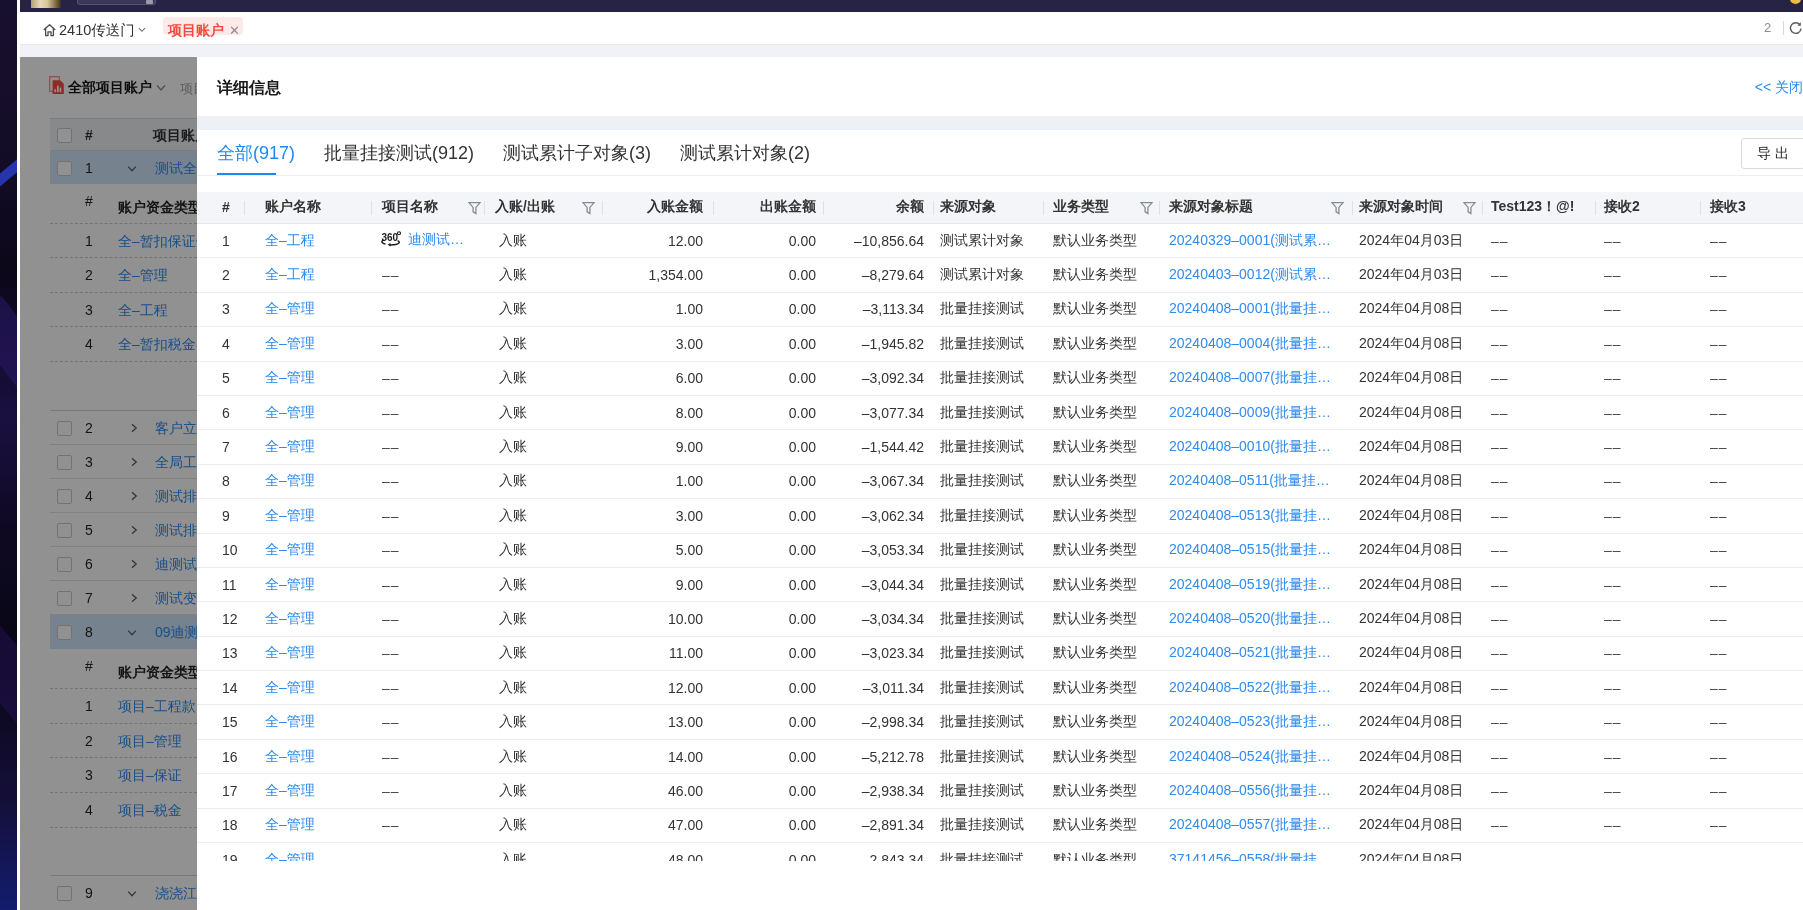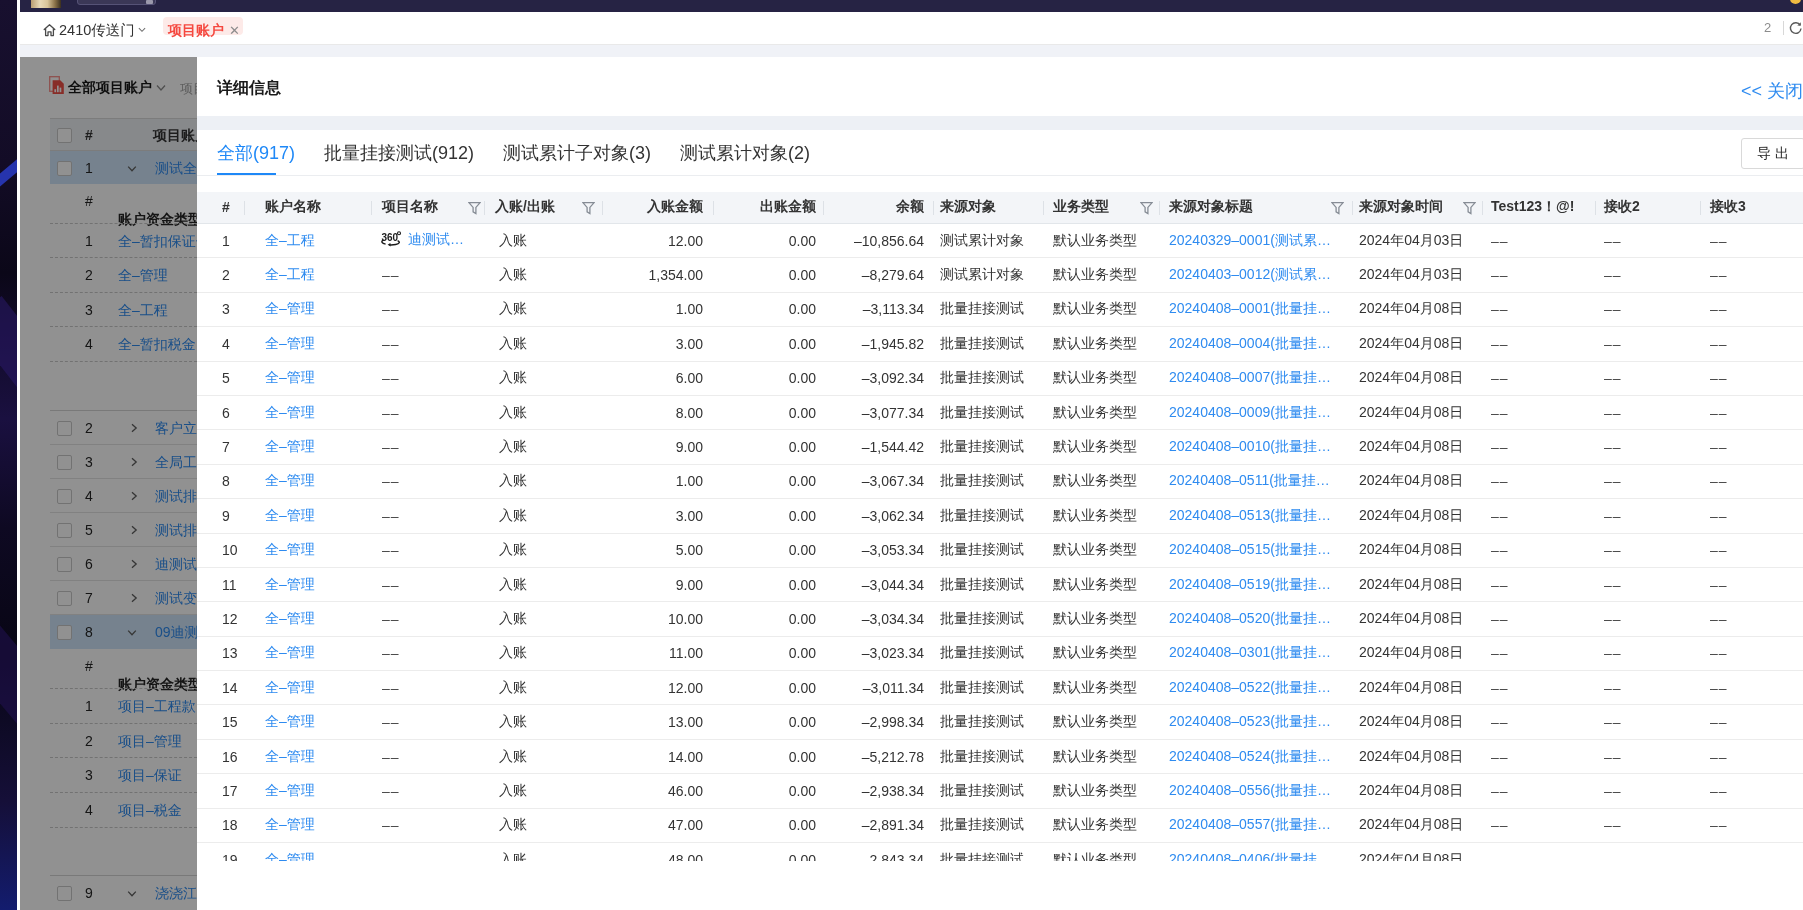--- a/index.html
+++ b/index.html
@@ -43,28 +43,28 @@
 .cb { position:absolute; left:7px; top:10px; width:15px; height:15px; background:#fff; border:1px solid #c9c9c9; border-radius:2px; }
 .thead .cb { top:9px; }
 #sidebar .thead .cb { top:9px; }
 .snum { position:absolute; left:31px; top:0; width:16px; height:34px; line-height:34px; font-size:14px; color:#262626; text-align:center; }
 .slnk { position:absolute; left:105px; top:0; height:34px; line-height:34px; font-size:14px; color:#2e8bf0; white-space:nowrap; }
 #sidebar .nblk { position:absolute; left:30px; width:147px; background:#fff; border-bottom:1px solid #d5d5d5; }
 #sidebar .nhead { position:relative; height:39px; }
 #sidebar .nnum { position:absolute; left:31px; top:0; width:16px; height:34.6px; line-height:34.6px; font-size:14px; color:#262626; text-align:center; }
 #sidebar .nrow { position:relative; height:34.6px; border-top:1px dashed #c9c9c9; }
 #sidebar .nlnk { position:absolute; left:68px; top:0; height:34.6px; line-height:34.6px; font-size:14px; color:#2e8bf0; white-space:nowrap; }
-#sidebar .nttl { position:absolute; left:68px; top:16px; height:39px; line-height:39px; font-size:14px; font-weight:bold; color:#262626; white-space:nowrap; }
+#sidebar .nttl { position:absolute; left:68px; top:4px; height:39px; line-height:39px; font-size:14px; font-weight:bold; color:#262626; white-space:nowrap; }
 #overlay { position:absolute; left:20px; top:57px; width:177px; height:853px; background:rgba(0,0,0,0.43); z-index:5; }
 
 
 #detail { position:absolute; left:197px; top:57px; width:1606px; height:853px; z-index:6; }
 #dhead { position:absolute; left:0; top:0; width:1606px; height:59px; background:#fff; }
 #dhead .ttl { position:absolute; left:20px; top:21px; font-size:16px; font-weight:bold; color:#1a1a1a; }
-#dhead .close { position:absolute; right:0px; top:22px; font-size:18px; color:#2e8bf0; }
+#dhead .close { position:absolute; right:0px; top:22px; font-size:14px; color:#2e8bf0; }
 #dstrip { position:absolute; left:0; top:59px; width:1606px; height:14px; background:#edf0f5; }
 #dcard { position:absolute; left:0; top:73px; width:1606px; height:780px; background:#fff; }
 .tabs { position:absolute; left:20px; top:12px; height:34px; }
 .tab { display:inline-block; margin-right:29px; font-size:18px; color:#333; line-height:22px; }
 .tab.act { color:#1e88f7; }
 .underline { position:absolute; left:20px; top:43px; width:59px; height:2.5px; background:#1e88f7; }
 .export { position:absolute; left:1544px; top:8px; width:64px; height:31px; border:1px solid #d9d9d9; border-radius:3px;
   text-align:center; line-height:29px; font-size:14px; color:#262626; background:#fff; }
 #twrap { position:absolute; left:0; top:61.5px; width:1606px; height:669.5px; overflow:hidden; }
 table { border-collapse:collapse; table-layout:fixed; width:1650px; }
@@ -538,21 +538,21 @@
 <tr>
 <td class="c0">13</td>
 <td class="c1"><a class="lnk">全–管理</a></td>
 <td class="c2"><span class="dash">––</span></td>
 <td class="c3">入账</td>
 <td class="c4">11.00</td>
 <td class="c5">0.00</td>
 <td class="c6">–3,023.34</td>
 <td class="c7">批量挂接测试</td>
 <td class="c8">默认业务类型</td>
-<td class="c9"><a class="lnk">20240408–0301(批量挂…</a></td>
+<td class="c9"><a class="lnk">20240408–0521(批量挂…</a></td>
 <td class="c10">2024年04月08日</td>
 <td class="c11"><span class="dash">––</span></td>
 <td class="c12"><span class="dash">––</span></td>
 <td class="c13"><span class="dash">––</span></td>
 </tr>
 <tr>
 <td class="c0">14</td>
 <td class="c1"><a class="lnk">全–管理</a></td>
 <td class="c2"><span class="dash">––</span></td>
 <td class="c3">入账</td>
@@ -634,21 +634,21 @@
 <tr>
 <td class="c0">19</td>
 <td class="c1"><a class="lnk">全–管理</a></td>
 <td class="c2"><span class="dash">––</span></td>
 <td class="c3">入账</td>
 <td class="c4">48.00</td>
 <td class="c5">0.00</td>
 <td class="c6">–2,843.34</td>
 <td class="c7">批量挂接测试</td>
 <td class="c8">默认业务类型</td>
-<td class="c9"><a class="lnk">20240408–0406(批量挂…</a></td>
+<td class="c9"><a class="lnk">37141456–0558(批量挂…</a></td>
 <td class="c10">2024年04月08日</td>
 <td class="c11"><span class="dash">––</span></td>
 <td class="c12"><span class="dash">––</span></td>
 <td class="c13"><span class="dash">––</span></td>
 </tr>
         </tbody>
       </table>
     </div>
     <div id="pager">
       <span class="plain" style="position:absolute;left:1199px;top:0;line-height:19px;">共917条</span>

